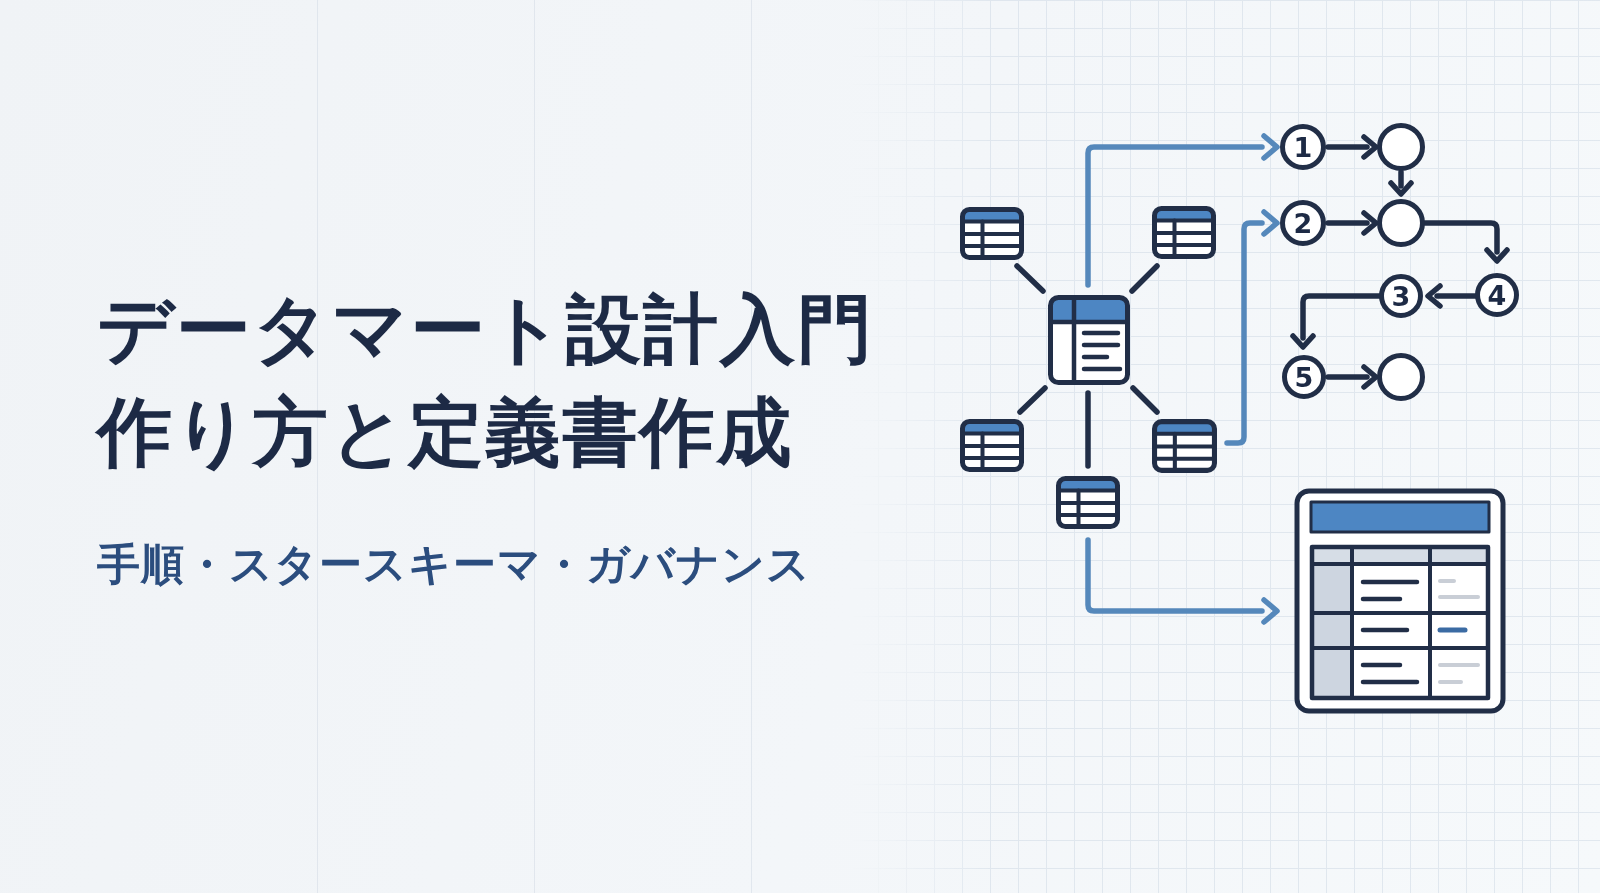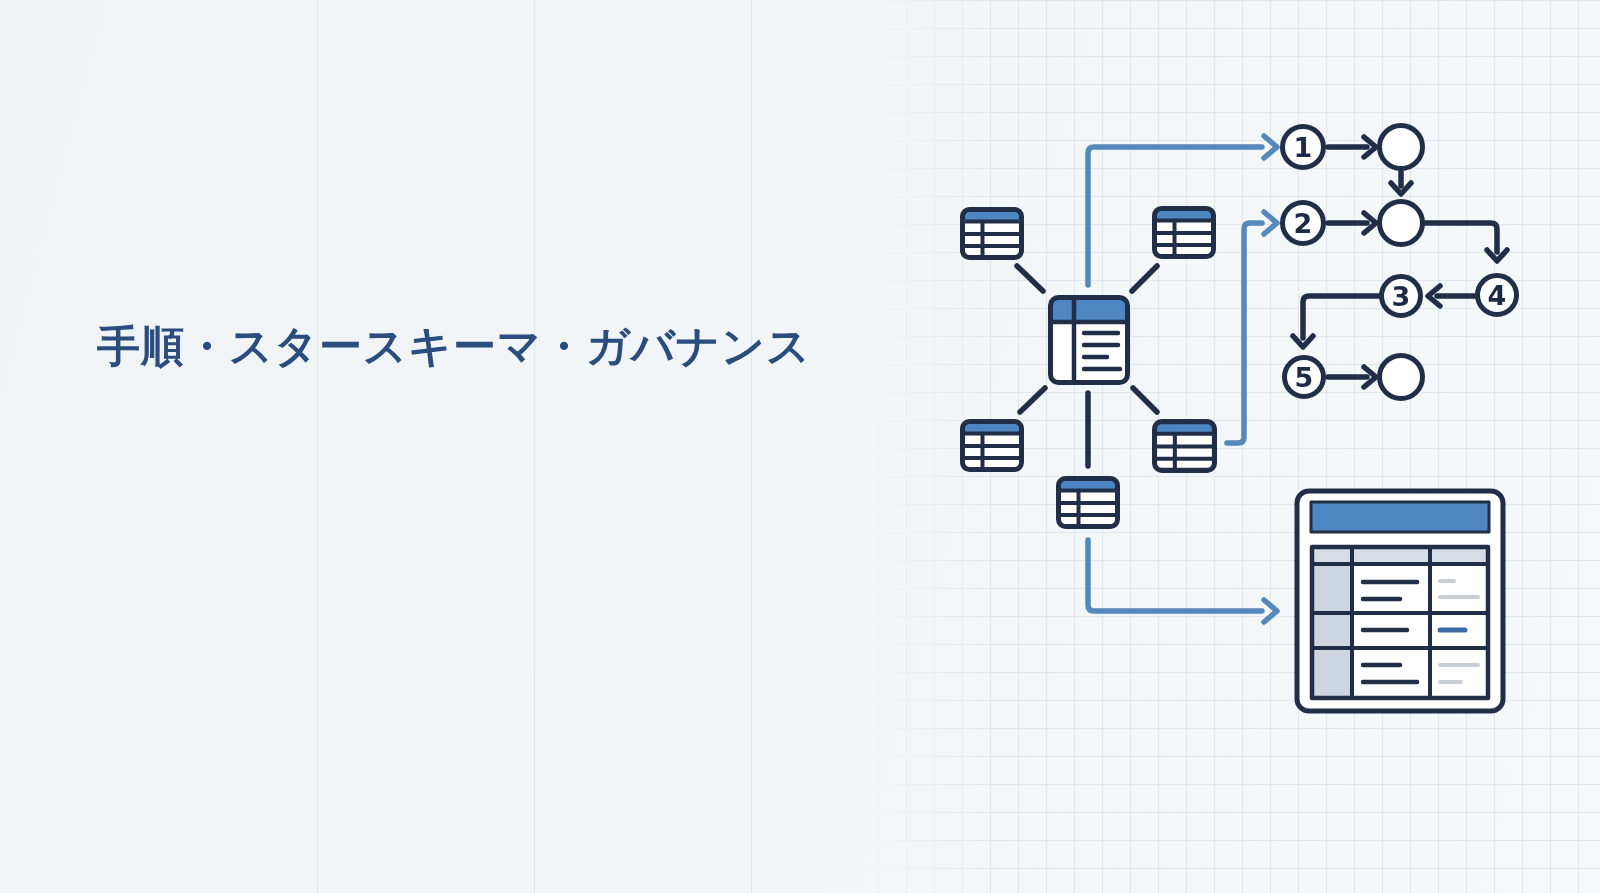--- a/index.html
+++ b/index.html
@@ -20,21 +20,21 @@
     opacity:.5;
     -webkit-mask-image:linear-gradient(to right,transparent 0,#000 140px);
     mask-image:linear-gradient(to right,transparent 0,#000 140px);
     pointer-events:none;
   }
   .seam{position:absolute;top:0;width:1px;height:893px;background:rgba(203,213,224,.45);}
   .hero{position:absolute;left:97px;top:278px;}
   .title{margin:0;font-weight:800;font-size:75px;line-height:103px;
     letter-spacing:2px;color:var(--title-navy,#1d2a45);}
   .title .line{display:block;white-space:nowrap;}
-  .subtitle{margin-top:40px;font-weight:800;font-size:43px;letter-spacing:1px;
+  .subtitle{margin-top:52px;font-weight:800;font-size:43px;letter-spacing:1px;
     white-space:nowrap;color:var(--subtitle-blue,#2b4d7e);}
   svg.diagram{position:absolute;left:0;top:0;}
   
   .ink{stroke:var(--ink-navy,#212e47);fill:none;stroke-linecap:round;stroke-linejoin:round;}
   .steel{stroke:var(--connector-blue,#5588bb);fill:none;stroke-linecap:round;stroke-linejoin:round;}
   .white-f{fill:#ffffff;}
   .blue-f{fill:var(--table-header-blue,#4d86c3);}
   .gray-f{fill:var(--cell-gray,#cdd5e0);}
   .hdr-f{fill:var(--header-row-gray,#d6dde6);}
   .ph{stroke:var(--placeholder-gray,#c9ced6);fill:none;stroke-linecap:round;}
@@ -45,20 +45,24 @@
 </head>
 <body>
 
 <div class="canvas">
   <div class="grid-layer"></div>
   <div class="seam" style="left:317px"></div>
   <div class="seam" style="left:534px"></div>
   <div class="seam" style="left:751px"></div>
 
   <div class="hero">
+    <h1 class="title">
+      <span class="line">データマート設計入門</span>
+      <span class="line">作り方と定義書作成</span>
+    </h1>
     <div class="subtitle">手順・スタースキーマ・ガバナンス</div>
   </div>
 
   <svg class="diagram" width="1600" height="893" viewBox="0 0 1600 893">
     <defs>
       <symbol id="dim-table" viewBox="0 0 64 53">
         <rect x="2.5" y="2.5" width="59" height="48" rx="7" class="white-f"></rect>
         <path d="M3.5,14.5 v-4.5 a7,7 0 0 1 7,-7 h43 a7,7 0 0 1 7,7 v4.5 z" class="blue-f"></path>
         <line x1="3.5" y1="14.5" x2="60.5" y2="14.5" class="ink" stroke-width="4"></line>
         <line x1="22.5" y1="14.5" x2="22.5" y2="49" class="ink" stroke-width="4"></line>

